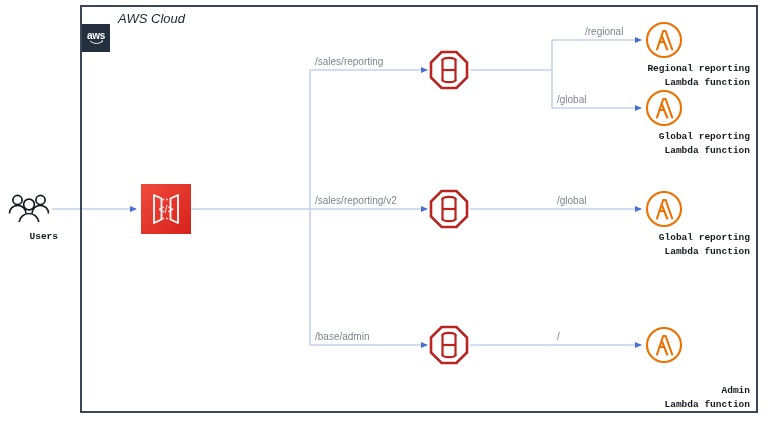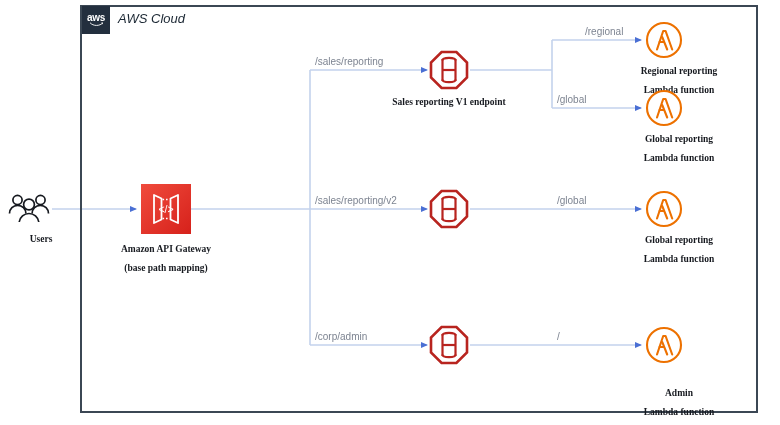--- a/index.html
+++ b/index.html
@@ -33,21 +33,21 @@
     top: 5px;
     width: 678px;
     height: 408px;
     border: 2px solid #3b4754;
     box-sizing: border-box;
     background: transparent;
   }
   .cloud-badge {
     position: absolute;
     left: 82px;
-    top: 6px;
+    top: 24px;
     width: 28px;
     height: 28px;
     background: #232f3e;
     display: flex;
     flex-direction: column;
     align-items: center;
     justify-content: center;
     box-sizing: border-box;
   }
   .cloud-badge .aws-text {
@@ -69,26 +69,26 @@
     top: 11px;
     font-size: 13px;
     color: #1b2733;
     font-family: "Liberation Sans", sans-serif;
     font-style: italic;
   }
 
   
   .node-label {
     position: absolute;
-    text-align: center;
+    text-align: right;
     font-size: 9.5px;
     font-weight: bold;
     color: #16191f;
-    line-height: 19px;
-    font-family: Liberation Serif, serif;
+    line-height: 14px;
+    font-family: Liberation Mono, monospace;
     white-space: pre-line;
   }
   .path-label {
     position: absolute;
     font-size: 10px;
     color: #7d8491;
     font-family: "Liberation Sans", sans-serif;
     white-space: nowrap;
   }
   .apigw-square {
@@ -170,54 +170,51 @@
   <svg class="users-icon" viewBox="0 0 42 32">
     <g fill="none" stroke="#16191f" stroke-width="1.7">
       <circle cx="9.5" cy="8" r="4.6"></circle>
       <circle cx="32.5" cy="8" r="4.6"></circle>
       <path d="M1.5,21.5 a8.2,8.2 0 0 1 16.4,0"></path>
       <path d="M24.1,21.5 a8.2,8.2 0 0 1 16.4,0"></path>
       <circle cx="21" cy="12.5" r="5.4" fill="#ffffff"></circle>
       <path d="M11.2,30 a9.9,9.9 0 0 1 19.6,0" fill="#ffffff"></path>
     </g>
   </svg>
-  <div class="node-label" style="left:0px; top:230px; width:58px;padding-left:12px;">Users</div>
+  <div class="node-label" style="left:0px; top:230px; width:58px;">Users</div>
 
   <div class="apigw-square">
     <svg viewBox="0 0 50 50" width="50" height="50">
       <g stroke="#ffffff" stroke-width="1.8" fill="none" stroke-linejoin="round">
         <path d="M13,11 L20.5,14.5 L20.5,35.5 L13,39 z"></path>
         <path d="M37,11 L29.5,14.5 L29.5,35.5 L37,39 z"></path>
       </g>
       <g stroke="#ffffff" stroke-width="1.4" stroke-dasharray="1.6 1.9" fill="none">
         <line x1="21.5" y1="15.5" x2="28.5" y2="15.5"></line>
         <line x1="21.5" y1="34.5" x2="28.5" y2="34.5"></line>
       </g>
       <text x="25" y="28.5" fill="#ffffff" font-size="10.5" font-family="Liberation Sans, sans-serif" text-anchor="middle">&lt;/&gt;</text>
     </svg>
   </div>
-  <div class="node-label" style="left:106px; top:240px; width:120px;">Amazon API Gateway
-(base path mapping)</div>
 
   <div class="path-label" style="left:315px; top:56px;">/sales/reporting</div>
 
   <svg class="endpoint-icon" viewBox="0 0 40 40" style="left:429px; top:50px;">
     <polygon points="12.6,2 27.4,2 38,12.6 38,27.4 27.4,38 12.6,38 2,27.4 2,12.6" fill="#ffffff" stroke="#b8241f" stroke-width="2.6"></polygon>
     <g stroke="#b8241f" stroke-width="2.2" fill="none">
       <path d="M13.5,9 L13.5,31"></path>
       <path d="M26.5,9 L26.5,31"></path>
       <path d="M13.5,20 L26.5,20"></path>
       <path d="M13.5,9 a5,5 0 0 1 0,0"></path>
     </g>
     <g stroke="#b8241f" stroke-width="2.2" fill="none">
       <path d="M13.5,10.5 C13.5,7 26.5,7 26.5,10.5"></path>
       <path d="M13.5,29.5 C13.5,33 26.5,33 26.5,29.5"></path>
     </g>
   </svg>
-  <div class="node-label" style="left:374px; top:93px; width:150px;">Sales reporting V1 endpoint</div>
 
   <div class="path-label" style="left:585px; top:26px;">/regional</div>
   <svg class="lambda-icon" viewBox="0 0 38 38" style="left:645px; top:21px;">
     <circle cx="19" cy="19" r="17" fill="#ffffff" stroke="#ed7100" stroke-width="2.1"></circle>
     <g fill="none" stroke="#ed7100" stroke-width="2.1" stroke-linejoin="round" stroke-linecap="round">
       <path d="M12,28.5 L18.2,10 L20.6,10 L27.2,28.5"></path>
       <path d="M14.6,21 L18.6,21"></path>
       <path d="M17.3,16.2 L22.2,28.5"></path>
     </g>
   </svg>
@@ -254,21 +251,21 @@
     <circle cx="19" cy="19" r="17" fill="#ffffff" stroke="#ed7100" stroke-width="2.1"></circle>
     <g fill="none" stroke="#ed7100" stroke-width="2.1" stroke-linejoin="round" stroke-linecap="round">
       <path d="M12,28.5 L18.2,10 L20.6,10 L27.2,28.5"></path>
       <path d="M14.6,21 L18.6,21"></path>
       <path d="M17.3,16.2 L22.2,28.5"></path>
     </g>
   </svg>
   <div class="node-label" style="left:608px; top:231px; width:142px;">Global reporting
 Lambda function</div>
 
-  <div class="path-label" style="left:315px; top:331px;">/corp/admin</div>
+  <div class="path-label" style="left:315px; top:331px;">/base/admin</div>
 
   <svg class="endpoint-icon" viewBox="0 0 40 40" style="left:429px; top:325px;">
     <polygon points="12.6,2 27.4,2 38,12.6 38,27.4 27.4,38 12.6,38 2,27.4 2,12.6" fill="#ffffff" stroke="#b8241f" stroke-width="2.6"></polygon>
     <g stroke="#b8241f" stroke-width="2.2" fill="none">
       <path d="M13.5,9 L13.5,31"></path>
       <path d="M26.5,9 L26.5,31"></path>
       <path d="M13.5,20 L26.5,20"></path>
       <path d="M13.5,10.5 C13.5,7 26.5,7 26.5,10.5"></path>
       <path d="M13.5,29.5 C13.5,33 26.5,33 26.5,29.5"></path>
     </g>

